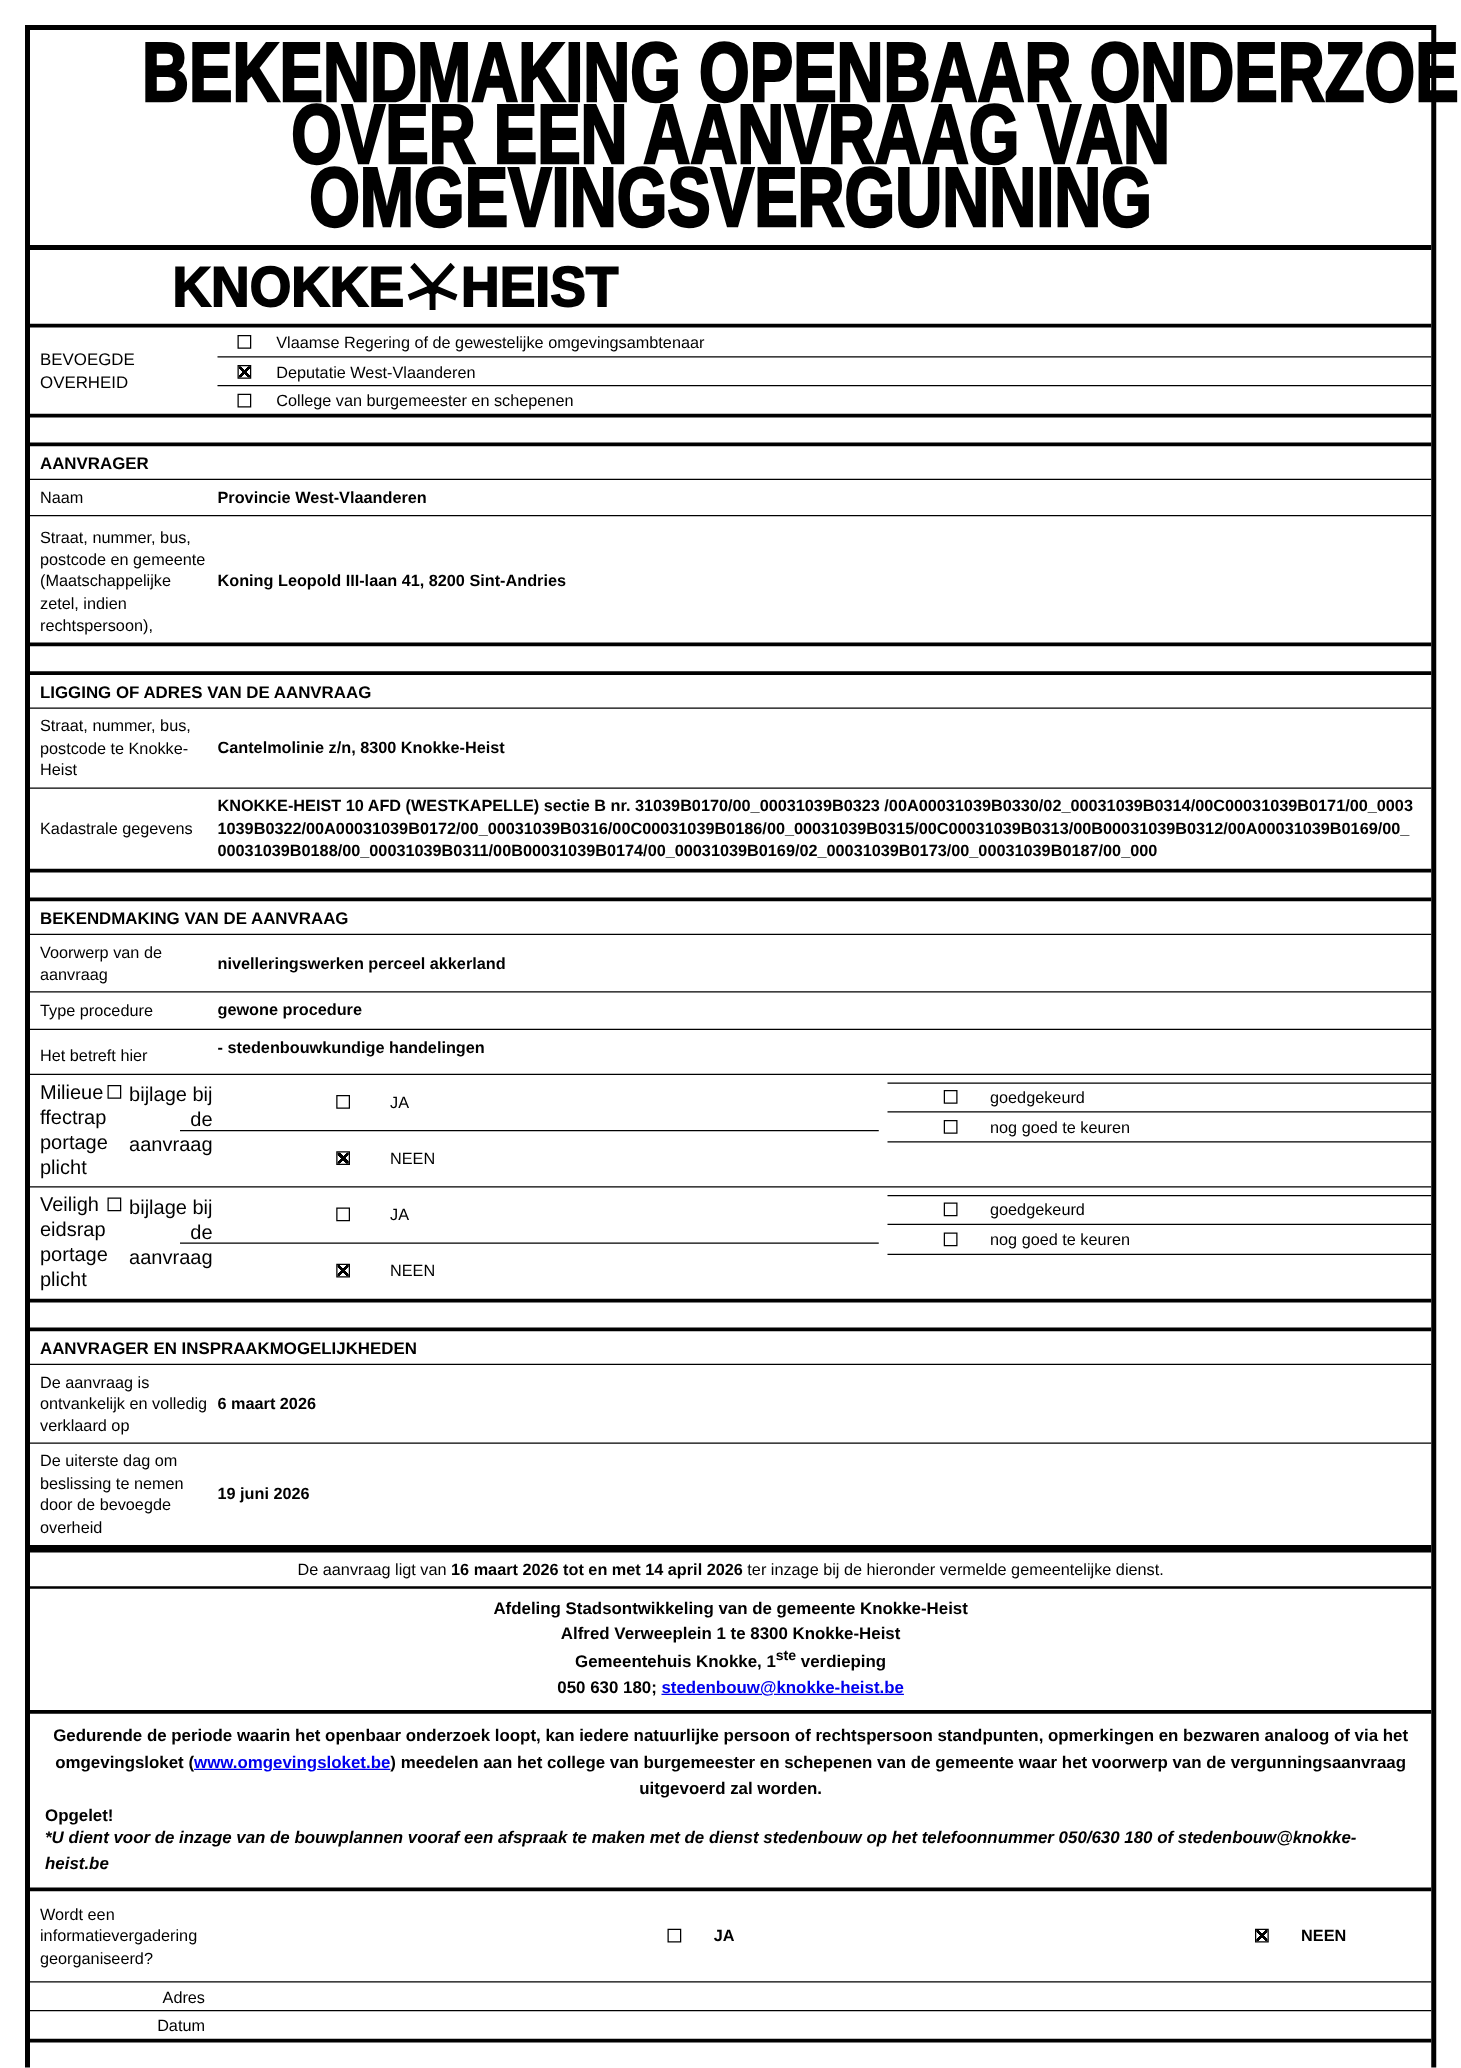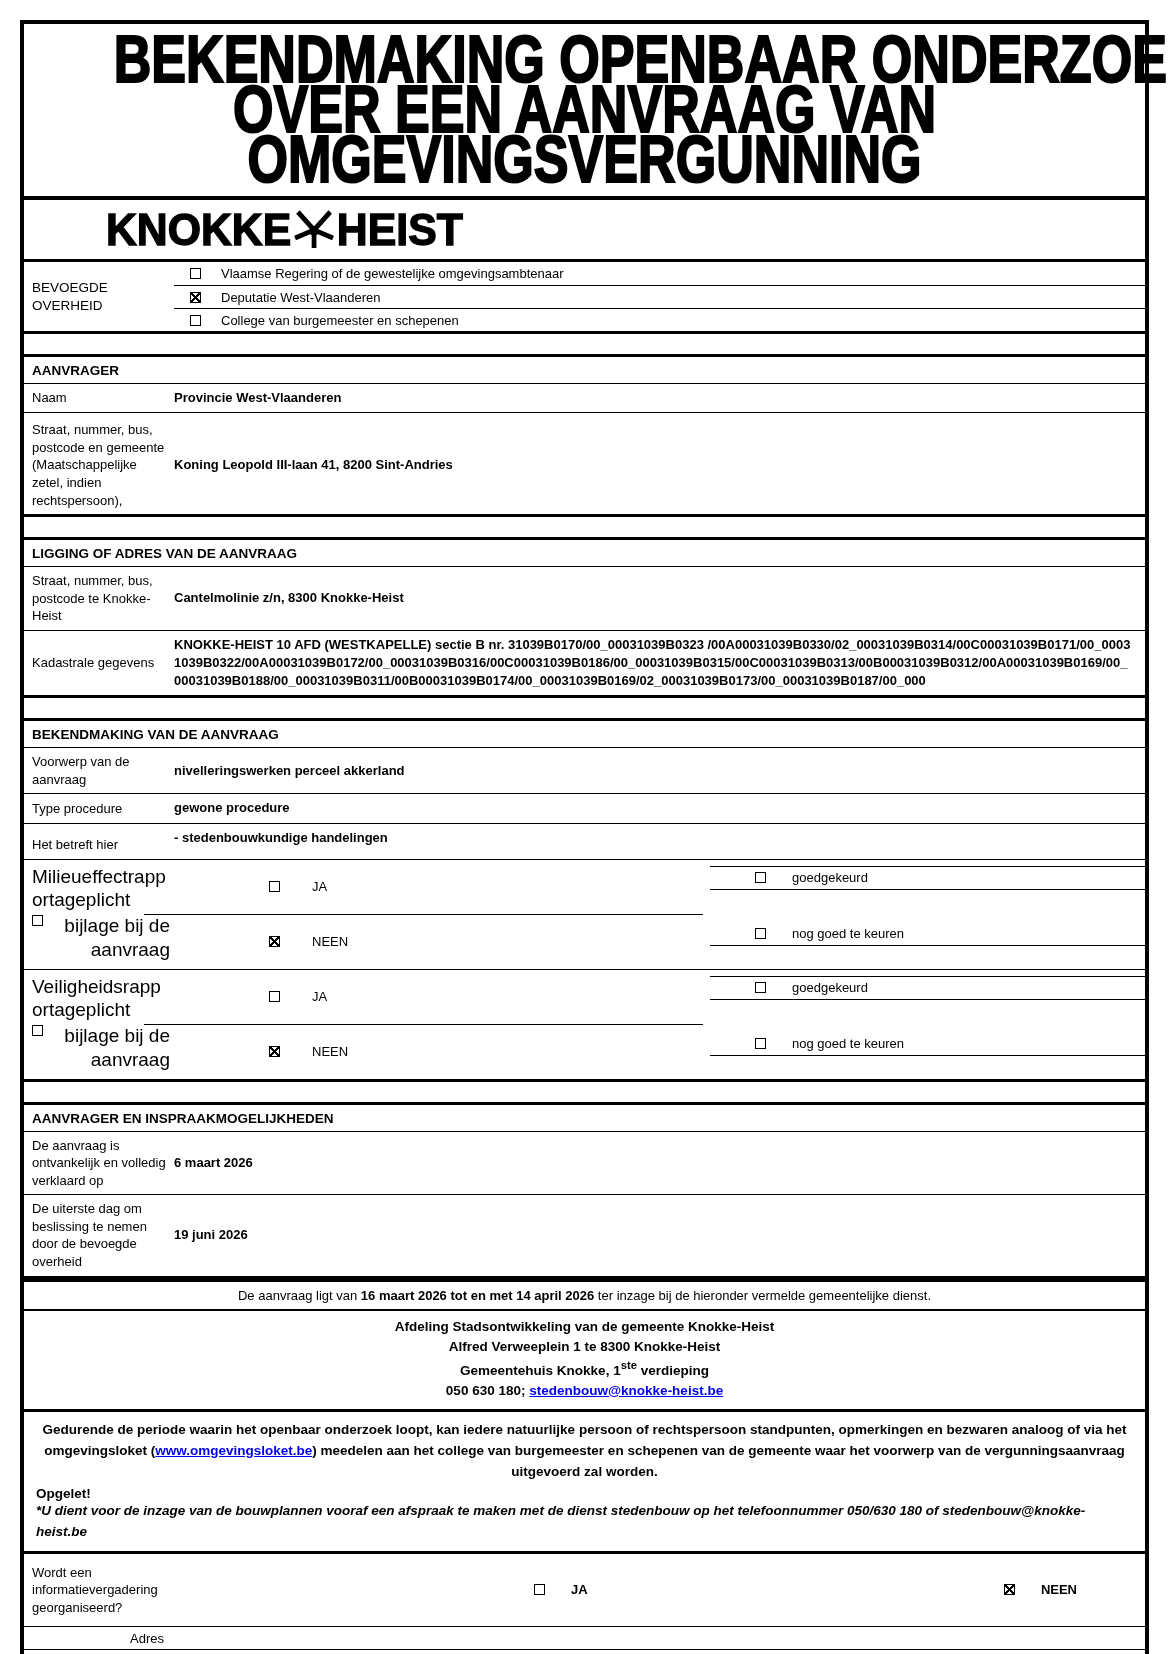--- a/index.html
+++ b/index.html
@@ -15,21 +15,21 @@
 
   
   .title-box { border-bottom: 4px solid #000; padding: 10px 0 12px; text-align: center; }
   .title-line {
     font-size: 62px; font-weight: 700; line-height: 50px; white-space: nowrap;
     transform: scale(0.84, 1.08); transform-origin: center;
     -webkit-text-stroke: 2px #000; letter-spacing: 0;
   }
 
   
-  .logo-row { border-bottom: 3px solid #000; height: 62px; display: flex; align-items: center; padding-left: 82px; }
+  .logo-row { border-bottom: 3px solid #000; height: 62px; display: flex; align-items: center; padding-left: 114px; }
   .logo-text {
     display: flex; align-items: center; font-size: 45px; font-weight: 700;
     -webkit-text-stroke: 1.4px #000; transform: scaleX(0.95); transform-origin: left center;
   }
   .logo-glyph { margin: 6px 2px 0 2px; display: inline-block; }
 
   
   .sec-header { font-weight: 700; font-size: 13.5px; padding: 6px 8px 5px; border-bottom: 1px solid #000; }
   .row { display: flex; }
   .row + .row { border-top: 1px solid #000; }
@@ -56,31 +56,31 @@
   .bev { display: flex; }
   .bev-label { width: 150px; flex: none; padding: 6px 8px; font-weight: 400; font-size: 13.5px; display: flex; align-items: center; line-height: 1.3; }
   .bev-opts { flex: 1; display: flex; flex-direction: column; }
   .bev-opt { display: flex; align-items: center; height: 23px; }
   .bev-opt + .bev-opt { border-top: 1px solid #000; }
   .bev-opt .cb { margin-left: 16px; }
   .bev-opt .txt { margin-left: 20px; font-size: 13px; }
 
   
   .rap { display: flex; position: relative; min-height: 66px; border-top: 1px solid #000; }
-  .rap-left { width: 150px; flex: none; padding: 5px 4px 4px 8px; font-size: 19px; display: flex; flex-direction: column; justify-content: space-between; }
+  .rap-left { width: 150px; flex: none; padding: 5px 4px 4px 8px; font-size: 16px; display: flex; flex-direction: row; justify-content: space-between; }
   .rap-title { overflow-wrap: anywhere; line-height: 1.25; }
   .rap-bijlage { display: flex; align-items: flex-start; padding: 2px 0 3px; }
   .rap-bijlage .cb { margin-top: 1px; }
   .rap-bijlage .txt { flex: 1; text-align: right; line-height: 1.25; padding-left: 6px; }
   .rap-mid { width: 400px; display: flex; flex-direction: column; }
   .rap-opt { flex: 1; display: flex; align-items: center; }
   .rap-opt .cb { margin-left: 95px; }
   .rap-opt .txt { margin-left: 32px; font-size: 13px; }
   .rap-divider { position: absolute; left: 120px; right: 442px; top: 50%; border-top: 1px solid #000; }
-  .rap-right { width: 435px; margin-left: auto; flex: none; display: flex; flex-direction: column; padding-top: 6px; gap: 32px; }
+  .rap-right { width: 435px; margin-left: auto; flex: none; display: flex; flex-direction: column; padding-top: 6px; }
   .rap-ropt { height: 24px; display: flex; align-items: center; border-bottom: 1px solid #000; }
   .rap-ropt.first { border-top: 1px solid #000; }
   .rap-ropt .cb { margin-left: 45px; }
   .rap-ropt .txt { margin-left: 26px; font-size: 13px; }
 
   
   .center-row { border-top: 6px solid #000000; padding: 6px 8px; text-align: center; font-size: 13px; }
   .dienst { border-top: 2px solid #000; padding: 6px 0 8px; text-align: center; font-size: 13.5px; font-weight: 700; line-height: 1.5; }
   a.link { color: #0000EE; text-decoration: underline; font-weight: 700; cursor: pointer; }
   .bezwaar { border-top: 3px solid #000; padding: 8px 12px 8px; font-size: 13.5px; }

